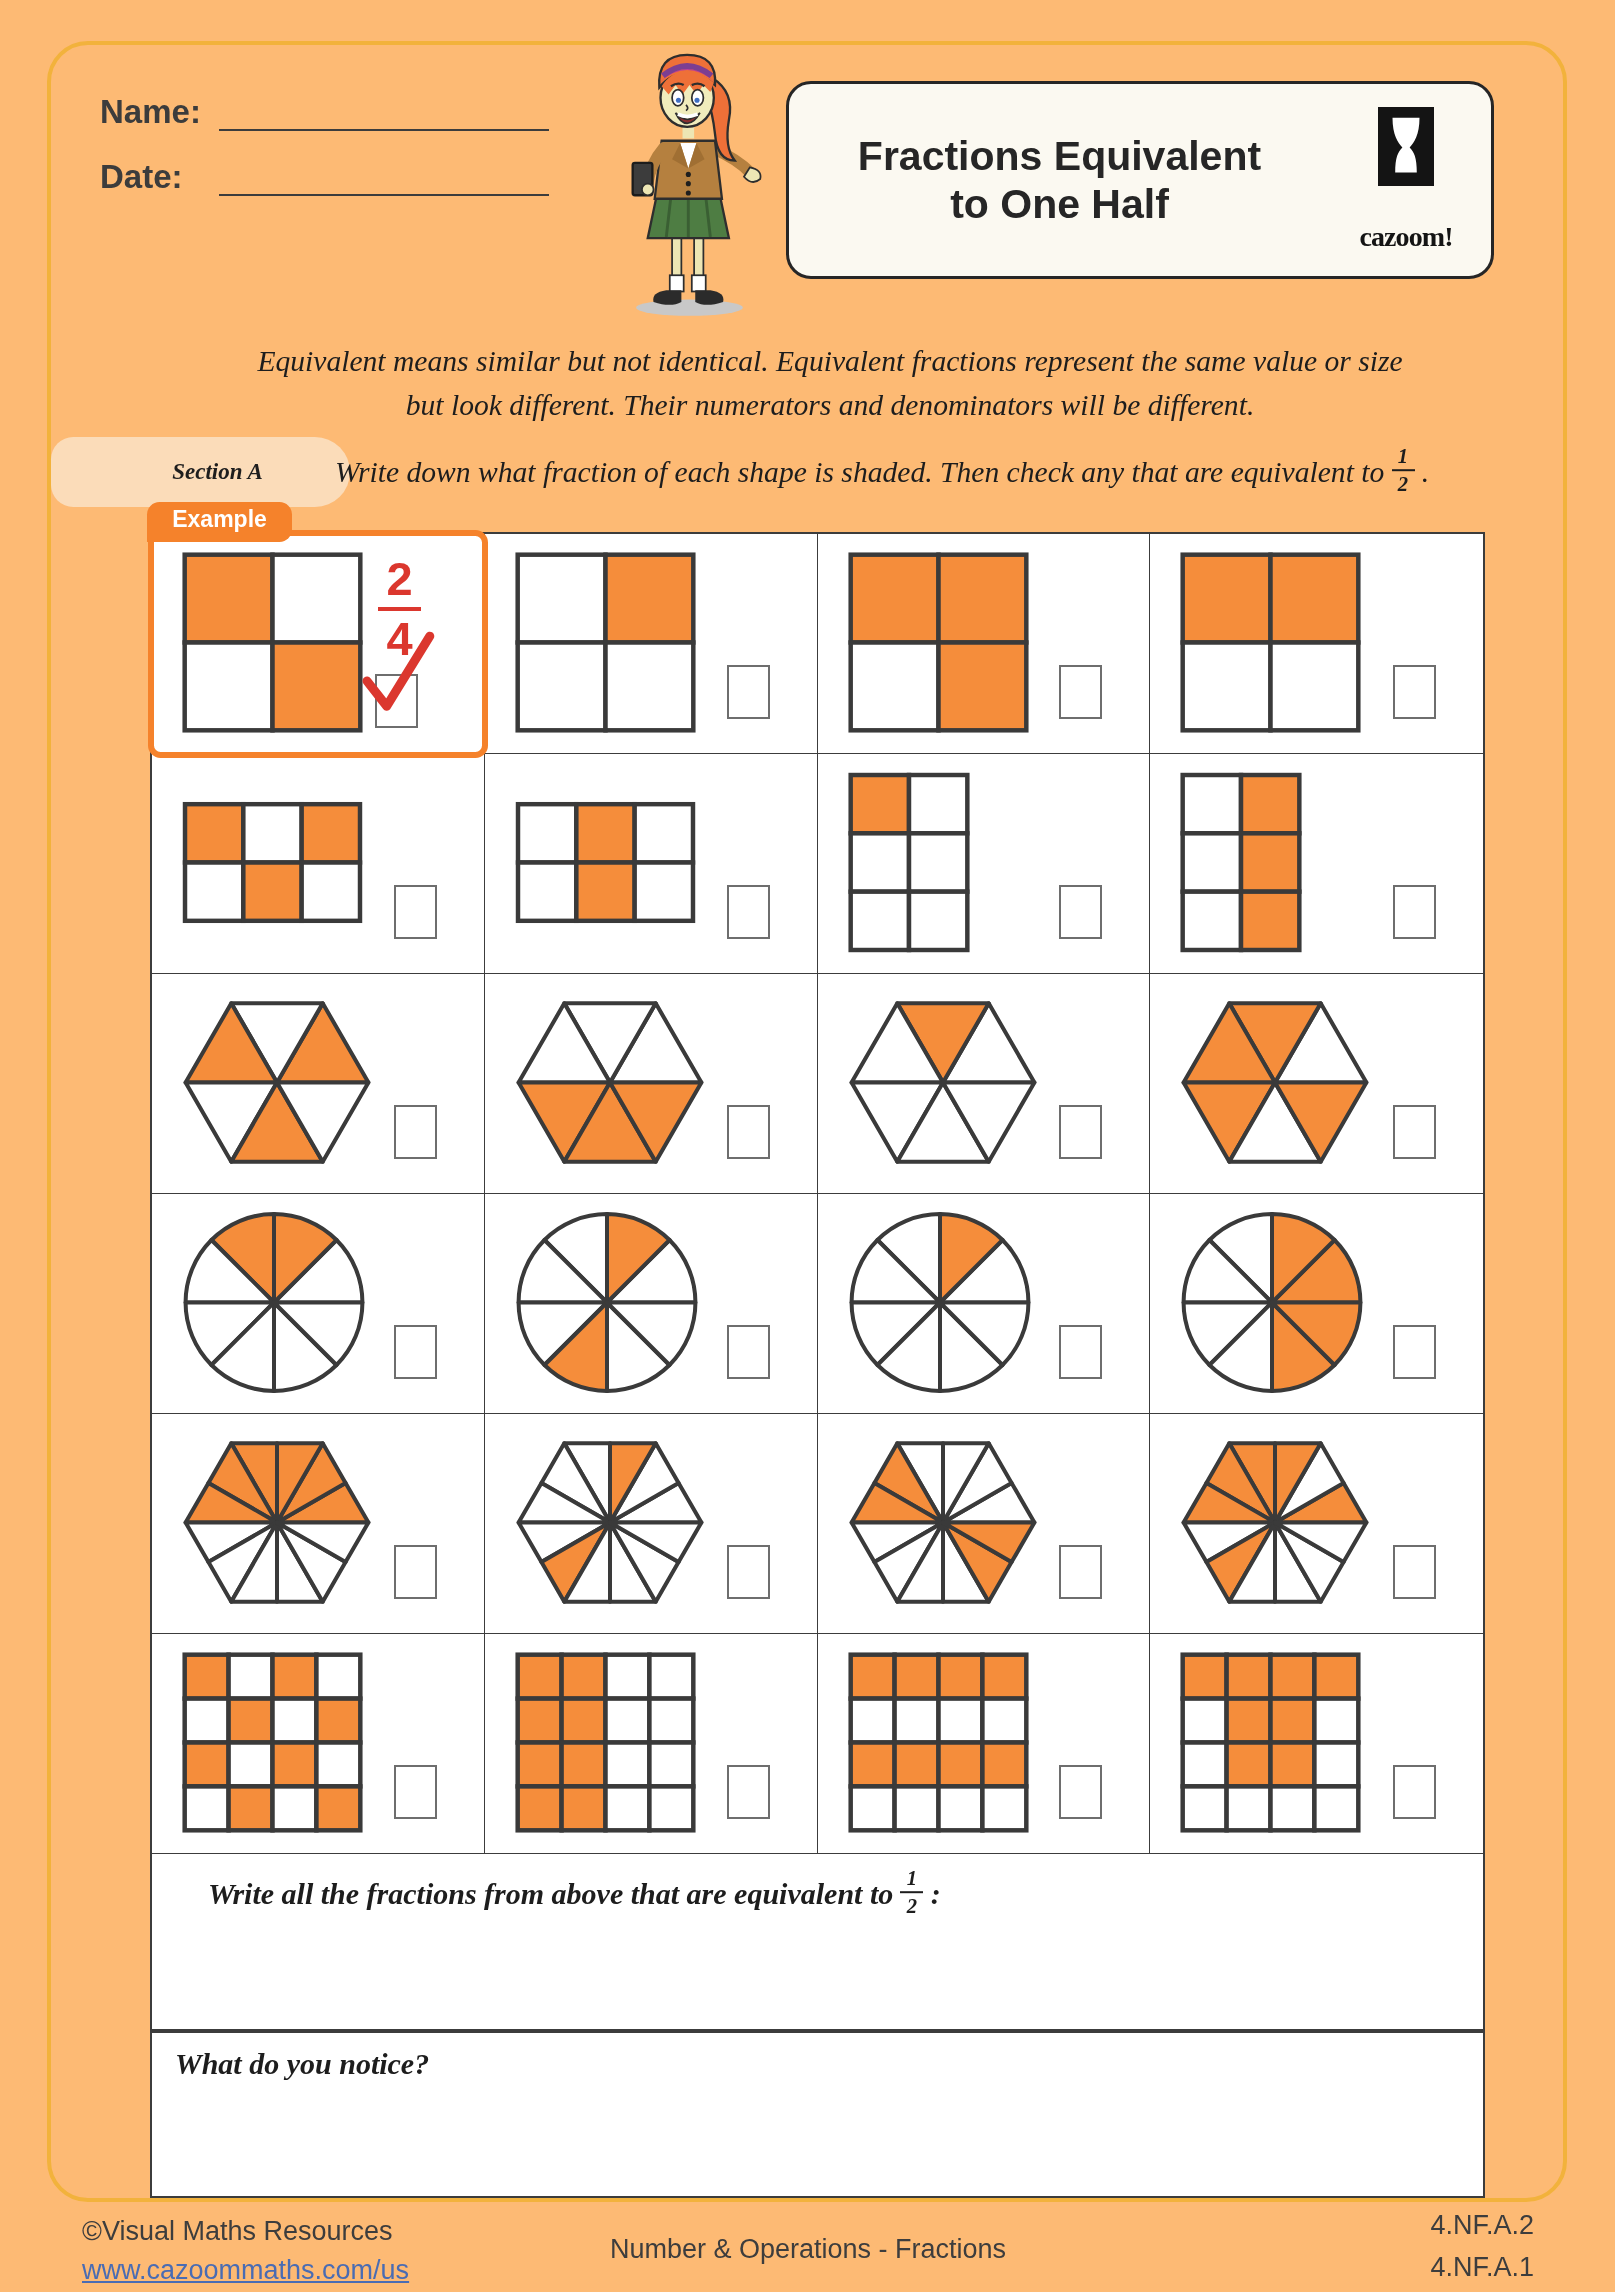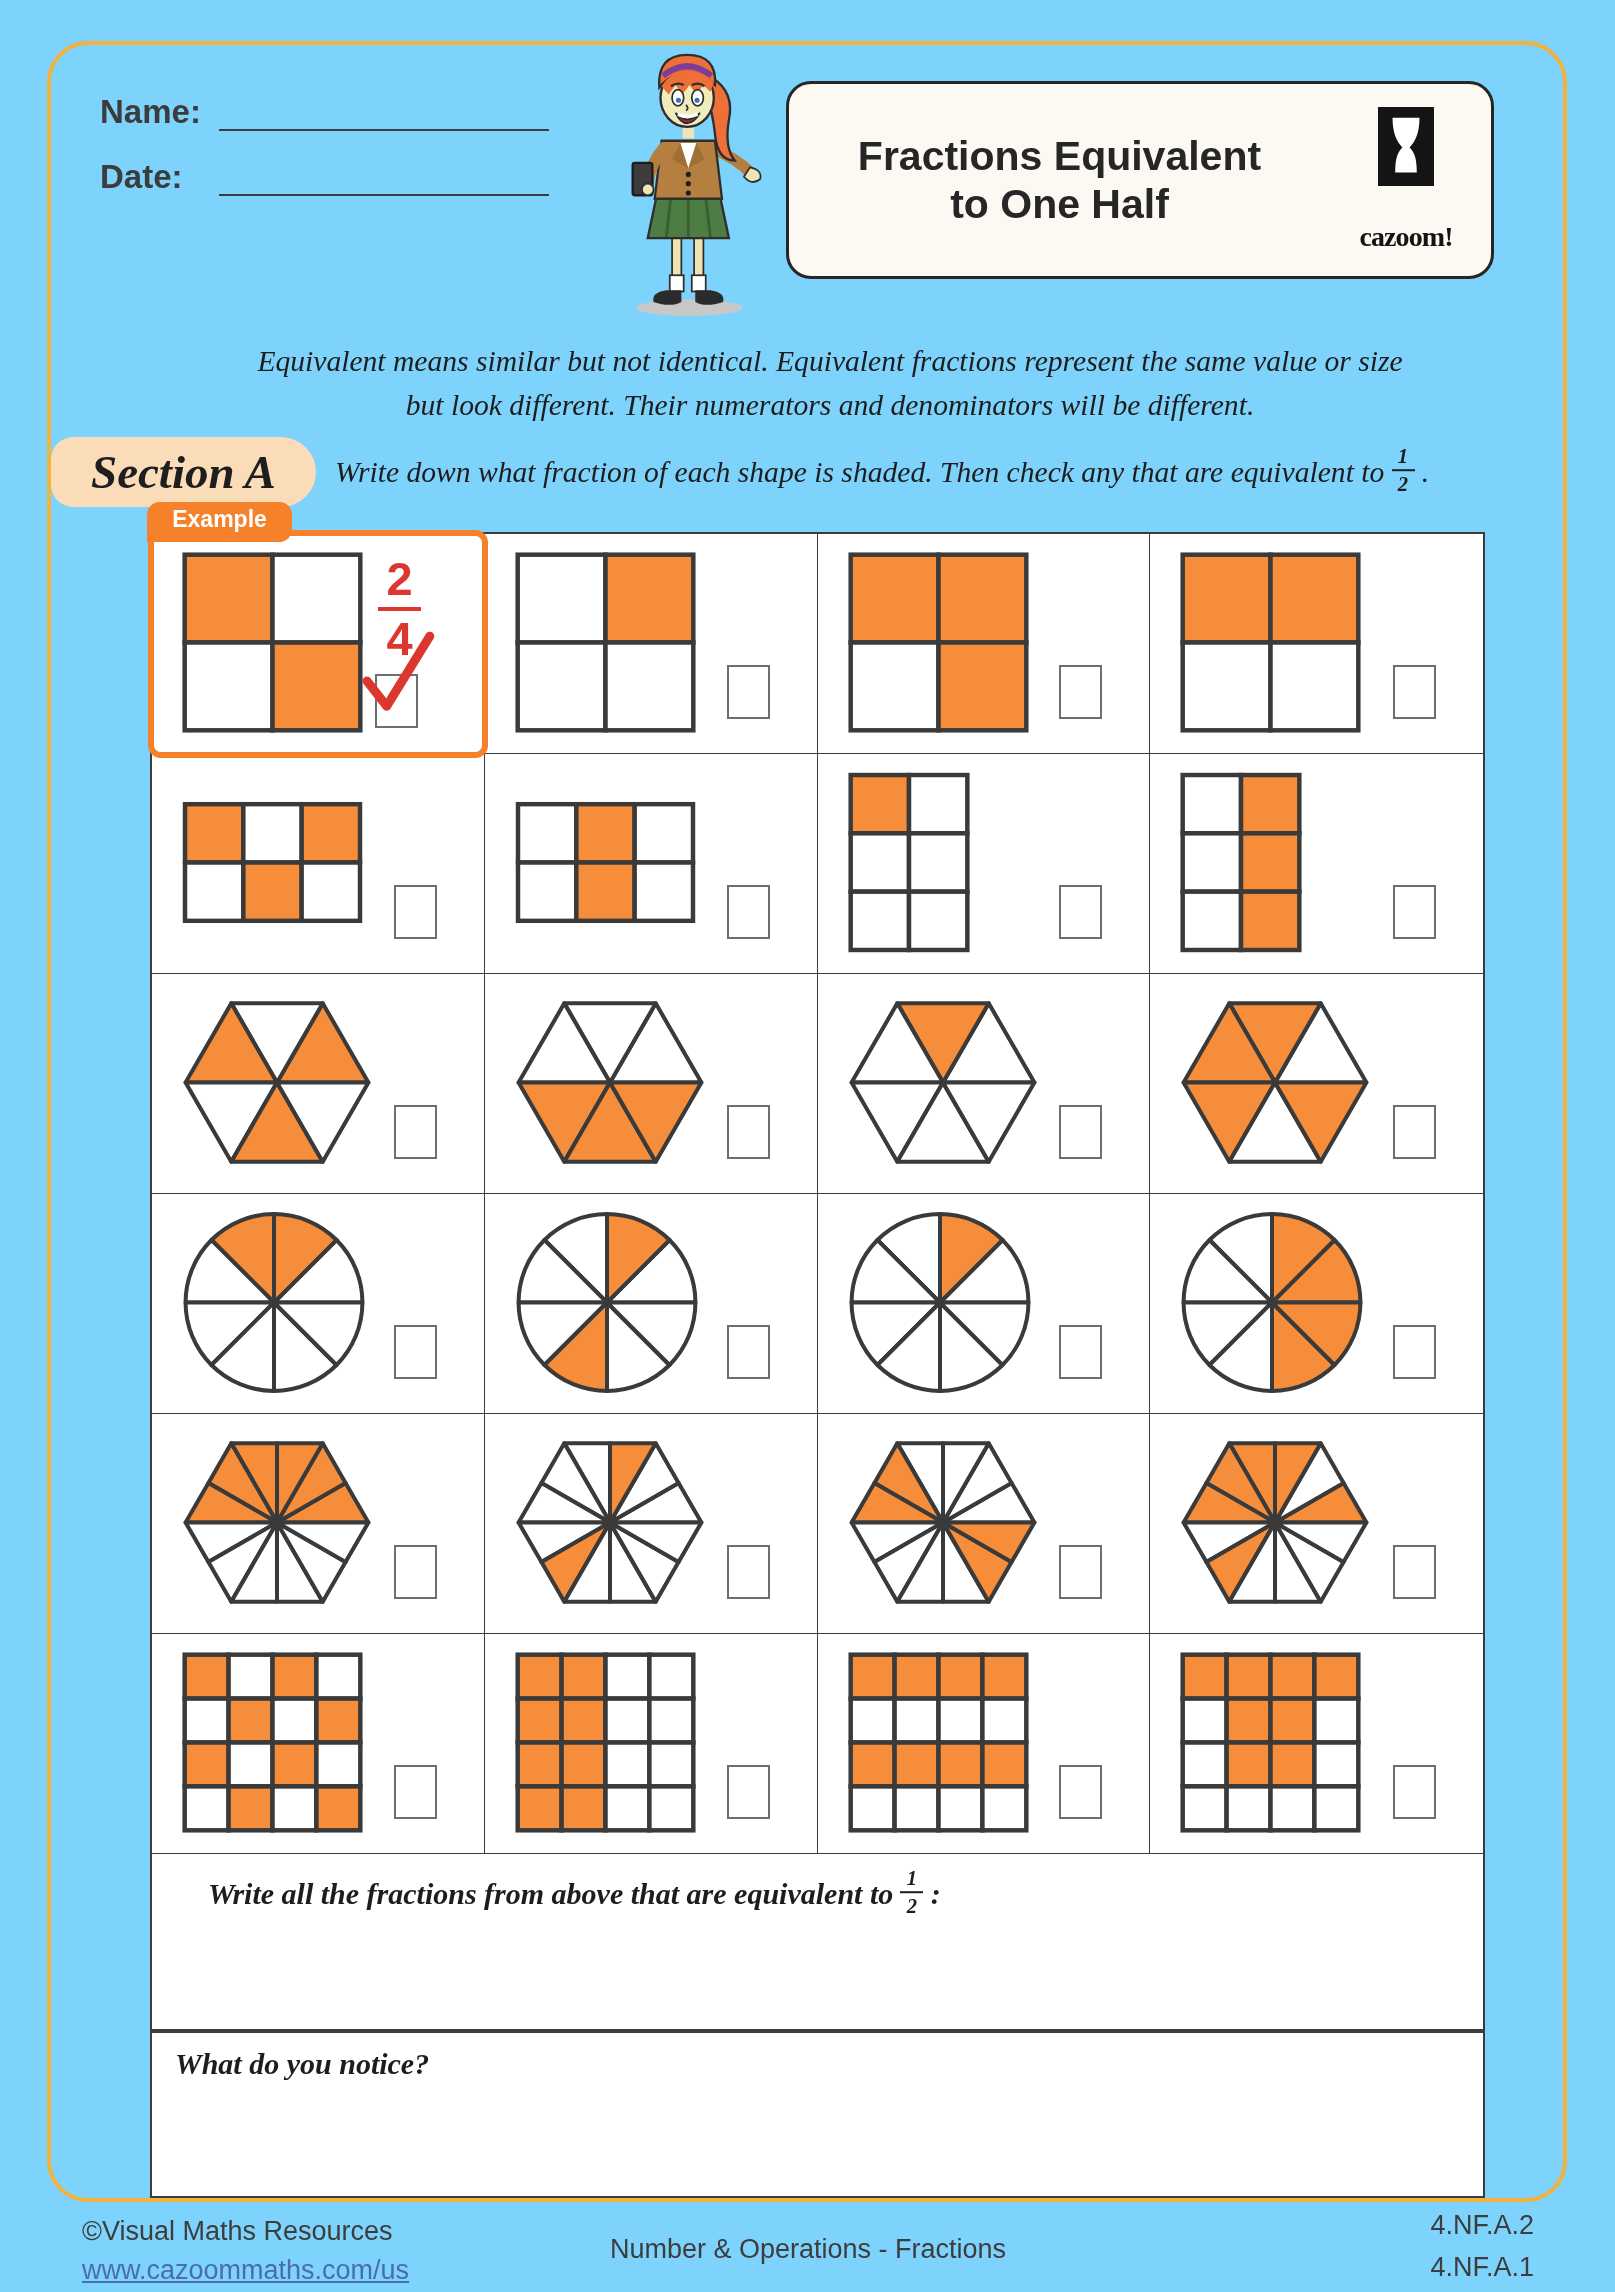--- a/index.html
+++ b/index.html
@@ -1,16 +1,16 @@
 <!DOCTYPE html>
 <html style="--shade: #F58D3B; --frame: #F2B23C; --example_border: #F5822B; --answer_red: #DB372E; --link_blue: #4A6CB3; --section_pill: #FBDCB9;font-size:14.3px"><head>
 <meta charset="utf-8">
 <style>
   html,body{margin:0;padding:0;background:#fff;}
-  .page{position:relative;width:1616px;height:2293px;background:#7dd3fc;
+  .page{position:relative;width:1616px;height:2293px;background:#fdba74;
         font-family:"Liberation Sans",sans-serif;overflow:hidden;}
   .frame{position:absolute;left:47px;top:41px;width:1512px;height:2153px;
          border:4.5px solid var(--frame,#F2B23C);border-radius:41px;}
 
   
   .name-date{position:absolute;left:100px;top:93px;}
   .nd-row{display:flex;align-items:flex-end;margin-bottom:27px;}
   .nd-label{font-size:33px;font-weight:bold;color:#3c3c3c;width:106px;}
   .write-line{width:330px;border-bottom:2.7px solid #3c3c3c;height:32px;margin-left:12.5px;}
 
@@ -21,21 +21,21 @@
   .title-text{flex:1;text-align:center;font-size:41px;font-weight:bold;color:#262626;line-height:1.18;}
   .logo{width:152px;display:flex;flex-direction:column;align-items:center;margin-right:9px;gap:32px;}
   .logo-rect{width:56px;height:79px;background:#141414;display:flex;align-items:center;justify-content:center;}
   .logo-word{font-family:"Liberation Serif",serif;font-weight:bold;font-size:28px;color:#141414;margin-top:2.7px;letter-spacing:-0.9px;}
 
   
   .intro{position:absolute;left:0;right:0;top:339px;text-align:center;
          font-family:"Liberation Serif",serif;font-style:italic;font-size:29.6px;color:#1d1d1d;line-height:1.5;padding-left:44px;}
   .section-pill{position:absolute;left:51px;top:437px;width:265px;height:70px;background:var(--section_pill,#FBDCB9);
                 border-radius:23px 36px 36px 23px;display:flex;align-items:center;justify-content:center;
-                font-family:"Liberation Serif",serif;font-style:italic;font-weight:bold;font-size:47px;color:#1e1e1e;}
+                font-family:"Liberation Serif",serif;font-style:italic;font-weight:bold;font-size:23px;color:#1e1e1e;padding-left:34px;}
   .section-instruction{position:absolute;left:335px;top:448px;width:1164px;
         font-family:"Liberation Serif",serif;font-style:italic;font-size:29.6px;color:#1d1d1d;
         display:flex;align-items:center;flex-wrap:wrap;}
   .frac{display:inline-flex;flex-direction:column;align-items:center;line-height:1;font-weight:bold;
         margin:0 7.2px;transform:translateY(-1.8px);}
   .frac .fnum,.frac .fden{font-size:20.6px;font-family:"Liberation Serif",serif;font-style:italic;}
   .frac .fbar{width:23px;border-top:2.7px solid #1d1d1d;margin:2.7px 0;}
 
   
   .gridtable{position:absolute;left:150px;top:532px;width:1331px;border:2.2px solid #3c3c3c;

